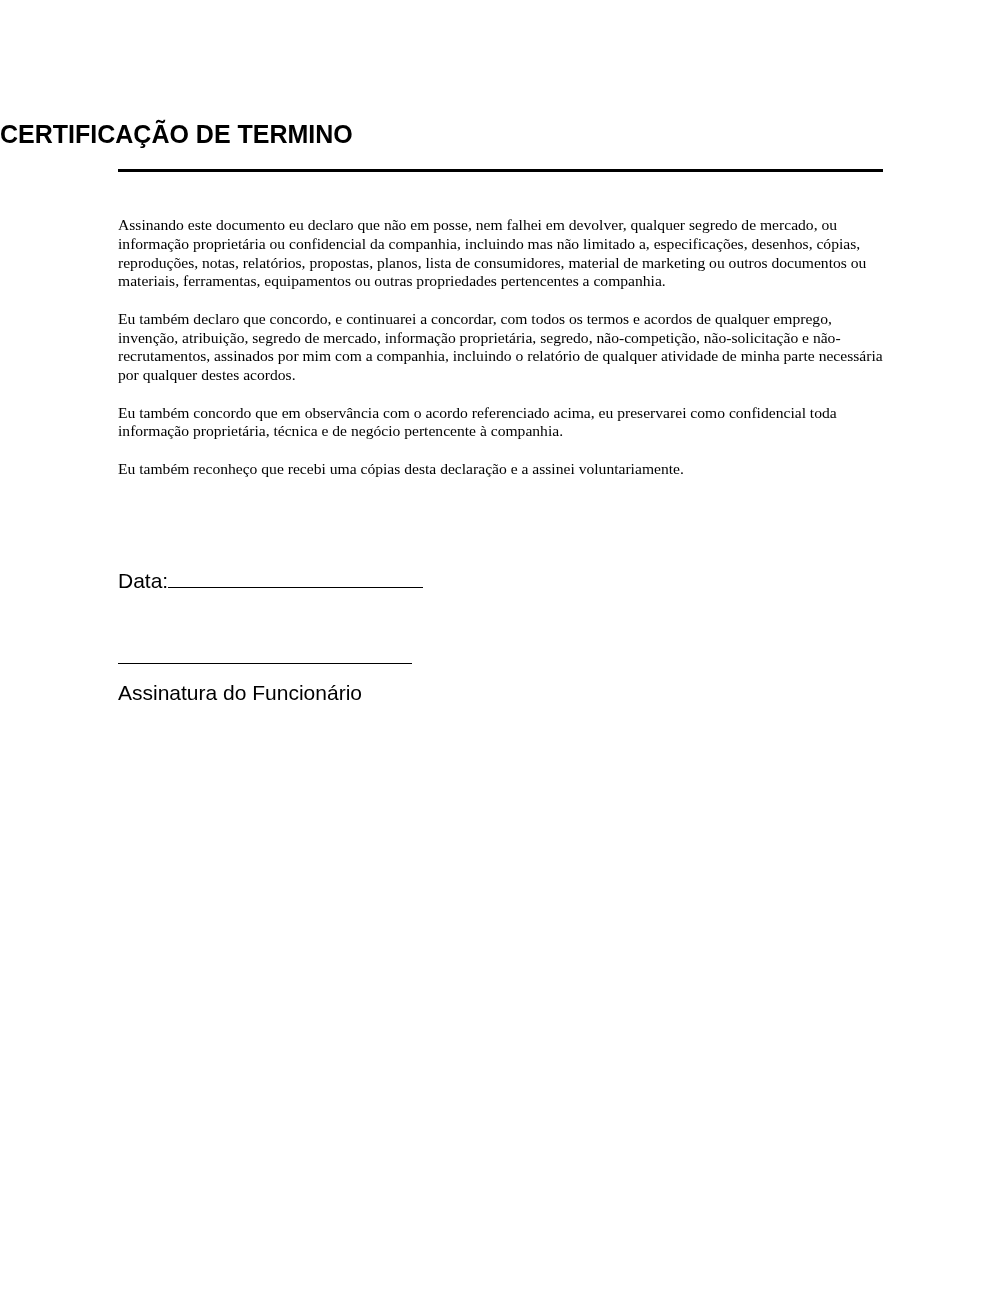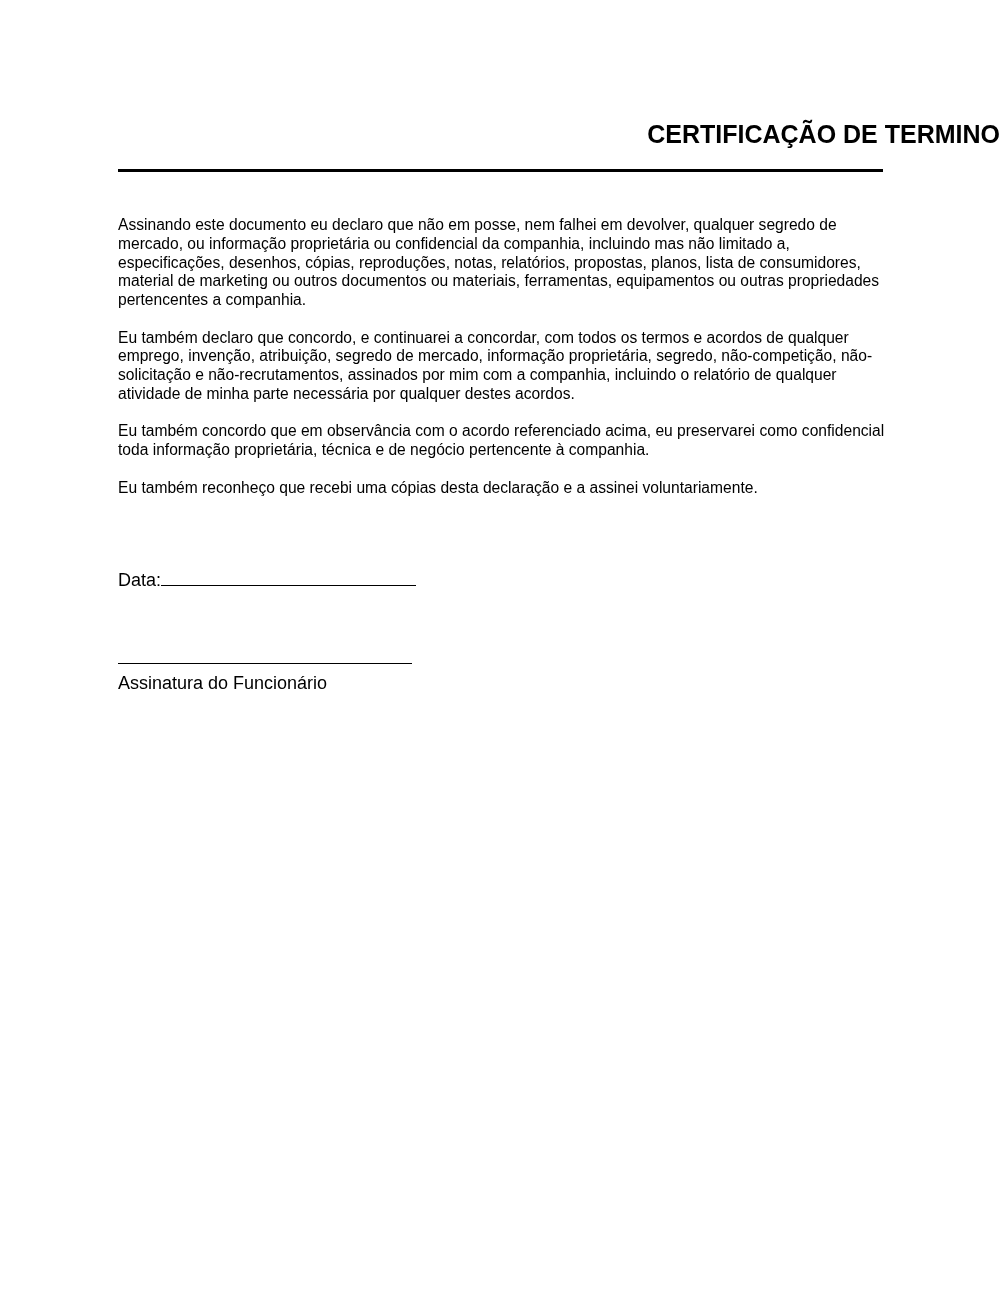--- a/index.html
+++ b/index.html
@@ -1,21 +1,21 @@
 <!DOCTYPE html>
 <html><head>
 <meta charset="utf-8">
 <style>
   html, body { margin: 0; padding: 0; background: #ffffff; }
   body { width: 1000px; height: 1290px; position: relative; font-family: "Liberation Sans", sans-serif; color: #000; }
-  .title { position: absolute; left: 0; width: 1000px; top: 118px; text-align: right; font-weight: bold; font-size: 25px; line-height: 32px; letter-spacing: 0; }
+  .title { position: absolute; left: 0; width: 1000px; top: 118px; text-align: left; font-weight: bold; font-size: 25px; line-height: 32px; letter-spacing: 0; }
   .rule { position: absolute; left: 118px; width: 765px; top: 169px; height: 3px; background: #000; }
-  .body { position: absolute; left: 118px; top: 216px; width: 770px; font-size: 15.6px; line-height: 18.8px; }
+  .body { position: absolute; left: 118px; top: 216px; width: 770px; font-size: 15.6px; line-height: 18.8px; font-family: Liberation Serif, serif; }
   .body p { margin: 0 0 18.6px 0; }
-  .sig { position: absolute; left: 118px; font-size: 18px; line-height: 19px; }
+  .sig { position: absolute; left: 118px; font-size: 21px; line-height: 19px; }
   .line { display: inline-block; border-bottom: 1px solid #000; vertical-align: baseline; }
 </style>
 </head>
 <body>
 
 <div>
   <div class="title">CERTIFICAÇÃO DE TERMINO</div>
   <div class="rule"></div>
 
   <div class="body">
@@ -24,15 +24,15 @@
     <p>Eu também concordo que em observância com o acordo referenciado acima, eu preservarei como confidencial toda informação proprietária, técnica e de negócio pertencente à companhia.</p>
     <p>Eu também reconheço que recebi uma cópias desta declaração e a assinei voluntariamente.</p>
   </div>
 
   <div class="sig" style="top:571px;">
     <span>Data:</span><span class="line" style="width:255px;height:14px;"></span>
   </div>
 
   <div class="sig" style="top:648px;">
     <div class="line" style="width:294px;height:15px;display:block;"></div>
-    <div style="margin-top:10px;">Assinatura do Funcionário</div>
+    <div style="margin-top:19px;">Assinatura do Funcionário</div>
   </div>
 </div>
 
 </body></html>

